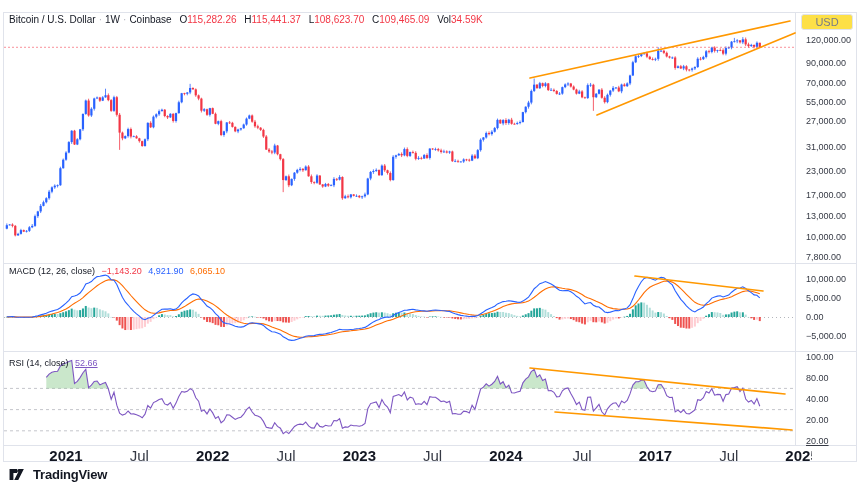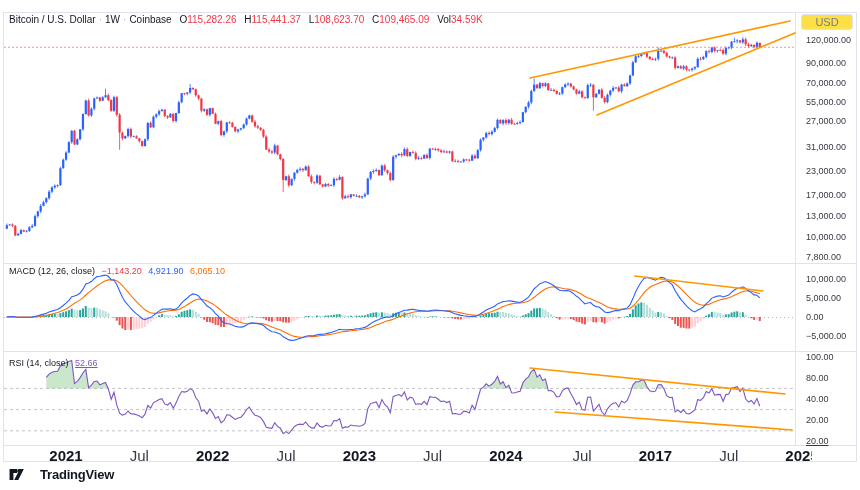--- a/index.html
+++ b/index.html
@@ -19,21 +19,21 @@
   #macd-legend{top:266px;}
   #rsi-legend{top:358px;}
   .usd-chip{position:absolute;left:801px;top:14px;width:50px;height:14px;border:1px solid #e0e3eb;
             border-radius:3px;font-size:11px;color:#787b86;display:flex;align-items:center;
             justify-content:center;z-index:5;background:#fde047;}
   #price-axis{position:absolute;left:796px;top:13px;width:64px;height:448px;z-index:4;}
   #price-axis .tick{position:absolute;left:10px;font-size:9px;color:#363a45;white-space:nowrap;}
   #time-axis{position:absolute;left:0;top:446px;width:812px;height:15px;overflow:hidden;z-index:4;}
   #time-axis .tick{position:absolute;top:1px;font-size:15px;color:#363a45;transform:translateX(-50%);white-space:nowrap;}
   #time-axis .tick.bold{font-weight:700;color:#131722;}
-  .tv-logo{position:absolute;left:8px;top:466px;display:flex;align-items:center;gap:15px;z-index:5;justify-content:flex-end;}
+  .tv-logo{position:absolute;left:8px;top:466px;display:flex;align-items:center;gap:8px;z-index:5;justify-content:flex-end;}
   .tv-logo .wordmark{font-size:13px;font-weight:700;color:#131722;letter-spacing:-0.2px;}
 </style>
 </head>
 <body>
 
 <div class="stage">
 
 
   <svg class="canvas" id="chart-canvas" width="860" height="462">
       <rect x="3.5" y="12.5" width="853" height="449" fill="none" stroke="#e0e3eb" stroke-width="1"></rect>

